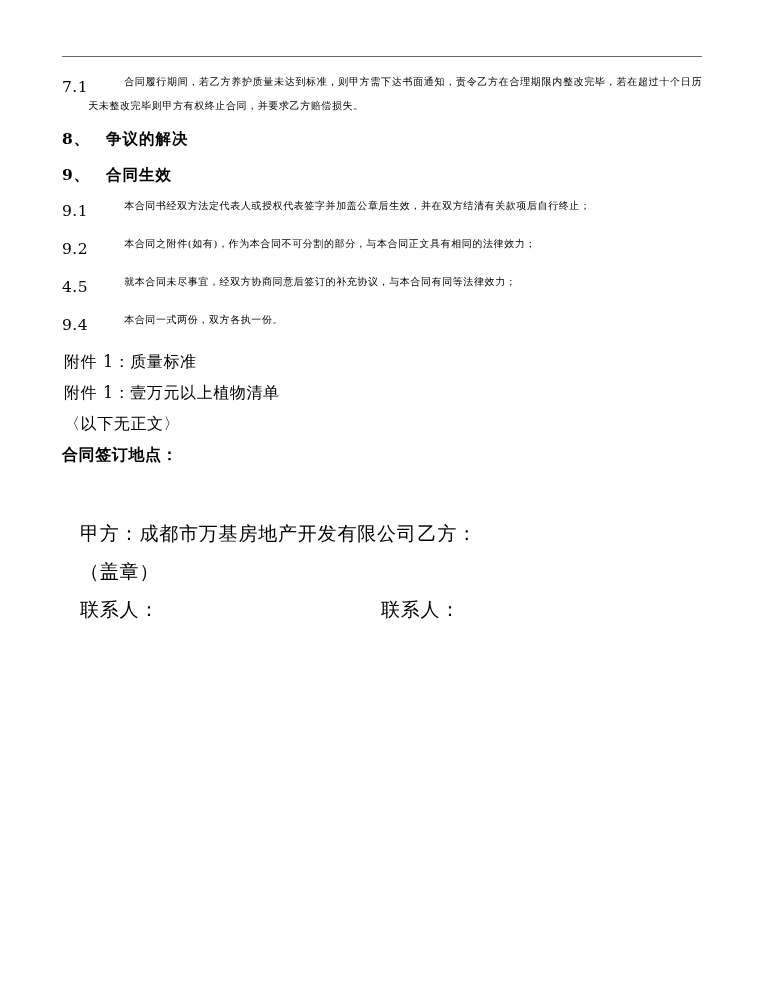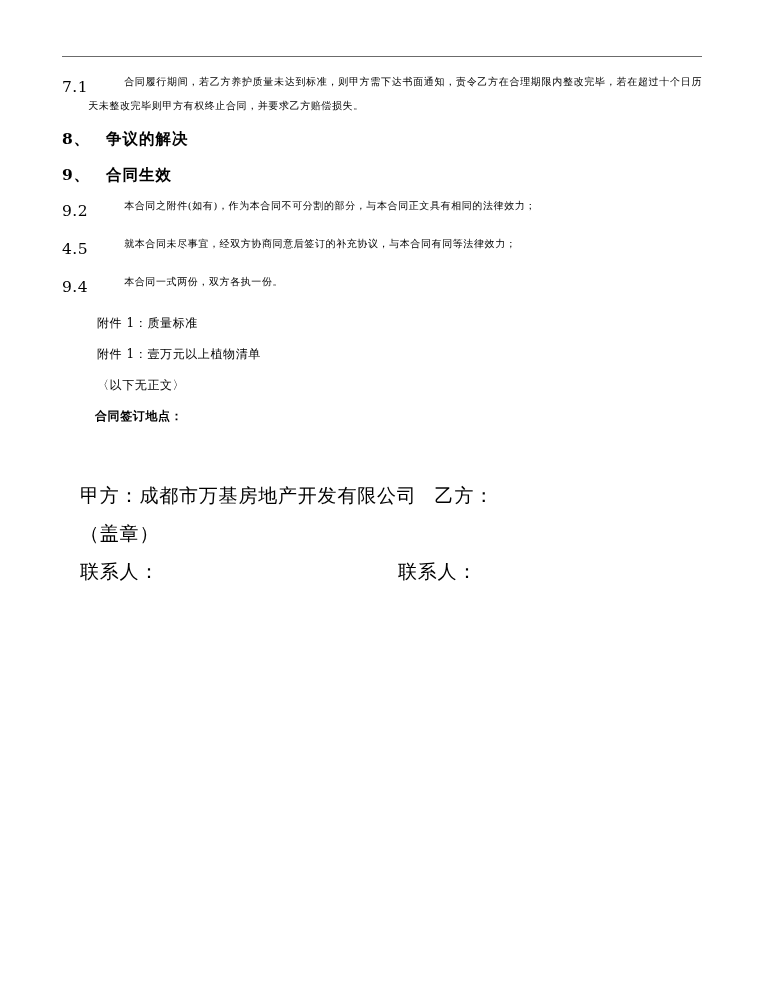--- a/index.html
+++ b/index.html
@@ -65,24 +65,23 @@
     line-height: 34px;
     font-weight: bold;
     letter-spacing: 1px;
     margin: 2px 0 2px 0;
   }
   .heading .hnum {
     display: inline-block;
     min-width: 44px;
   }
   .plain {
-    font-size: 12px;
+    font-size: 16px;
     line-height: 31px;
     letter-spacing: 0.6px;
-    margin-left: 33px;
   }
   .plain.sp {
     padding-left: 2px;
   }
   .bold {
     font-weight: bold;
   }
   .sig-block {
     margin-top: 44px;
   }
@@ -92,21 +91,21 @@
     line-height: 38px;
     font-weight: normal;
     letter-spacing: 0.8px;
     padding-left: 18px;
   }
   .sig-row .left {
     flex: 0 0 auto;
   }
   .sig-row .right {
     flex: 0 0 auto;
-    margin-left: 18px;
+    margin-left: 1px;
   }
   .sig-row.two .left {
     width: 300px;
   }
   .nowrap { white-space: nowrap; }
 </style>
 </head>
 <body>
 
 <div class="page">
@@ -122,20 +121,24 @@
 
     <div class="heading">
       <span class="hnum">8、</span><span>争议的解决</span>
     </div>
 
 
     <div class="heading">
       <span class="hnum">9、</span><span>合同生效</span>
     </div>
 
+    <div class="para">
+      <span class="num">9.1</span>
+      <span class="body indent">本合同书经双方法定代表人或授权代表签字并加盖公章后生效，并在双方结清有关款项后自行终止；</span>
+    </div>
 
     <div class="para">
       <span class="num">9.2</span>
       <span class="body indent">本合同之附件(如有)，作为本合同不可分割的部分，与本合同正文具有相同的法律效力；</span>
     </div>
 
     <div class="para">
       <span class="num">4.5</span>
       <span class="body indent">就本合同未尽事宜，经双方协商同意后签订的补充协议，与本合同有同等法律效力；</span>
     </div>

